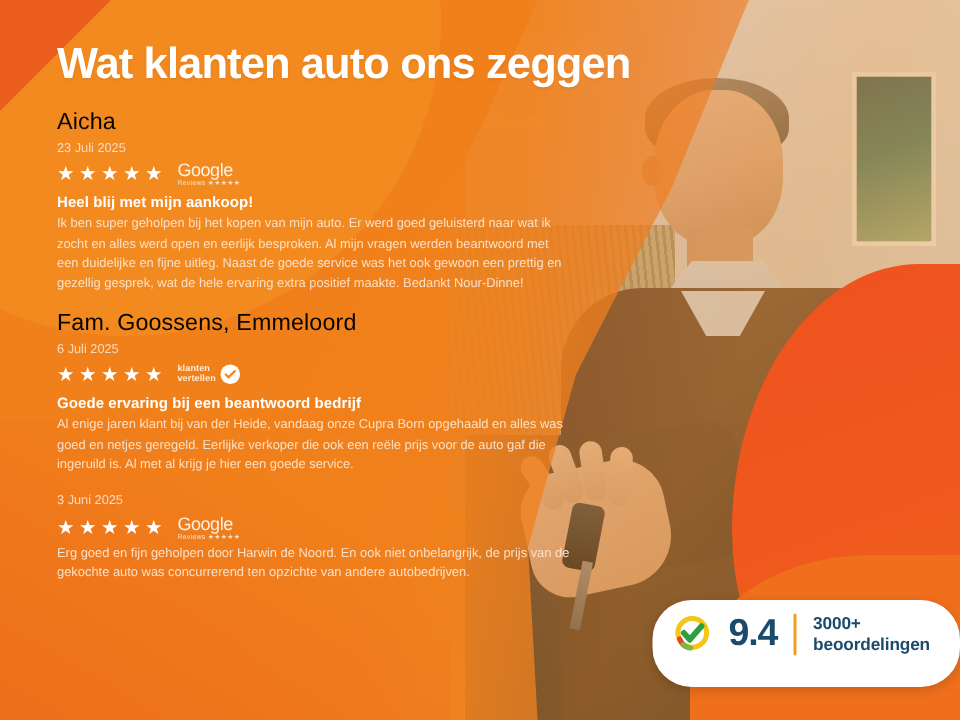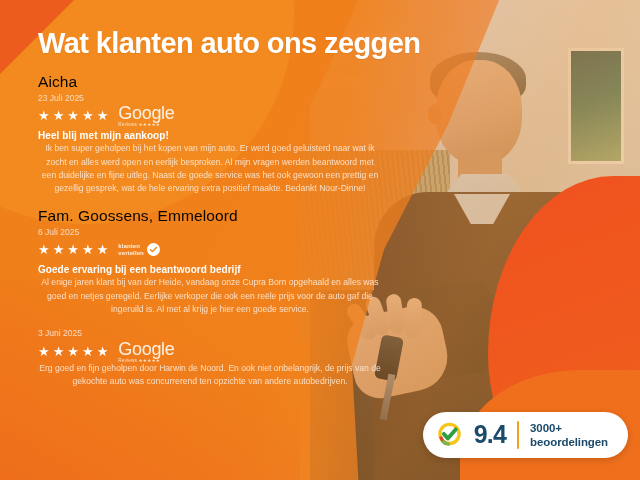--- a/index.html
+++ b/index.html
@@ -203,21 +203,21 @@
 
   .rating-row {
     display:flex; align-items:center; gap:10px; margin-top:2px; height:19px;
   }
   .stars { display:flex; gap:3px; color:#ffffff; font-size:13px; line-height:1; }
   .stars span { display:block; }
 
   
   .google-badge { display:flex; flex-direction:column; line-height:1; }
   .google-badge .g-word {
-    font-size:18px; color:#fdf0e3; letter-spacing:-.3px; font-family:"Liberation Sans", sans-serif;
+    font-size:12px; color:#fdf0e3; letter-spacing:-.3px; font-family:"Liberation Sans", sans-serif;
   }
   .google-badge .g-sub {
     font-size:4.6px; color:#fbe0c6; letter-spacing:.2px; margin-top:1px;
   }
 
   
   .kv-badge { display:flex; align-items:center; gap:3px; }
   .kv-badge .kv-text { display:flex; flex-direction:column; line-height:1.08; }
   .kv-badge .kv-l1, .kv-badge .kv-l2 {
     font-size:6px; font-weight:bold; color:#fdeedd; letter-spacing:.1px;
@@ -227,28 +227,28 @@
     background:#ffffff; display:flex; align-items:center; justify-content:center;
   }
   .kv-badge .kv-check svg { width:9px; height:9px; }
 
   .rev-title {
     color:#ffffff; font-weight:bold; font-size:10px;
     margin-top:5px; letter-spacing:.05px;
   }
   .rev-body {
     color:#fce3cc; font-size:8.6px; line-height:1.55;
-    max-width:344px; margin-top:1px; opacity:.96;text-align:center;
+    max-width:344px; margin-top:1px; opacity:.96;
   }
 
   
   .score-badge {
-    position:absolute; right:12px; bottom:22px;
+    position:absolute; right:0; bottom:22px;
     background:#ffffff; border-radius:26px;
-    padding:9px 20px 9px 13px;
+    padding:9px 20px 21px 13px;
     display:flex; align-items:center; gap:11px;
     box-shadow:0 2px 7px rgba(0,0,0,.16);
   }
   .score-logo { width:27px; height:27px; position:relative; flex:none; }
   .score-value {
     font-size:25px; font-weight:bold; color:#1b4a6b; letter-spacing:-.8px; line-height:1;
   }
   .score-divider { width:2px; height:28px; background:#f0a020; border-radius:1px; }
   .score-text { display:flex; flex-direction:column; line-height:1.22; }
   .score-count, .score-label {

